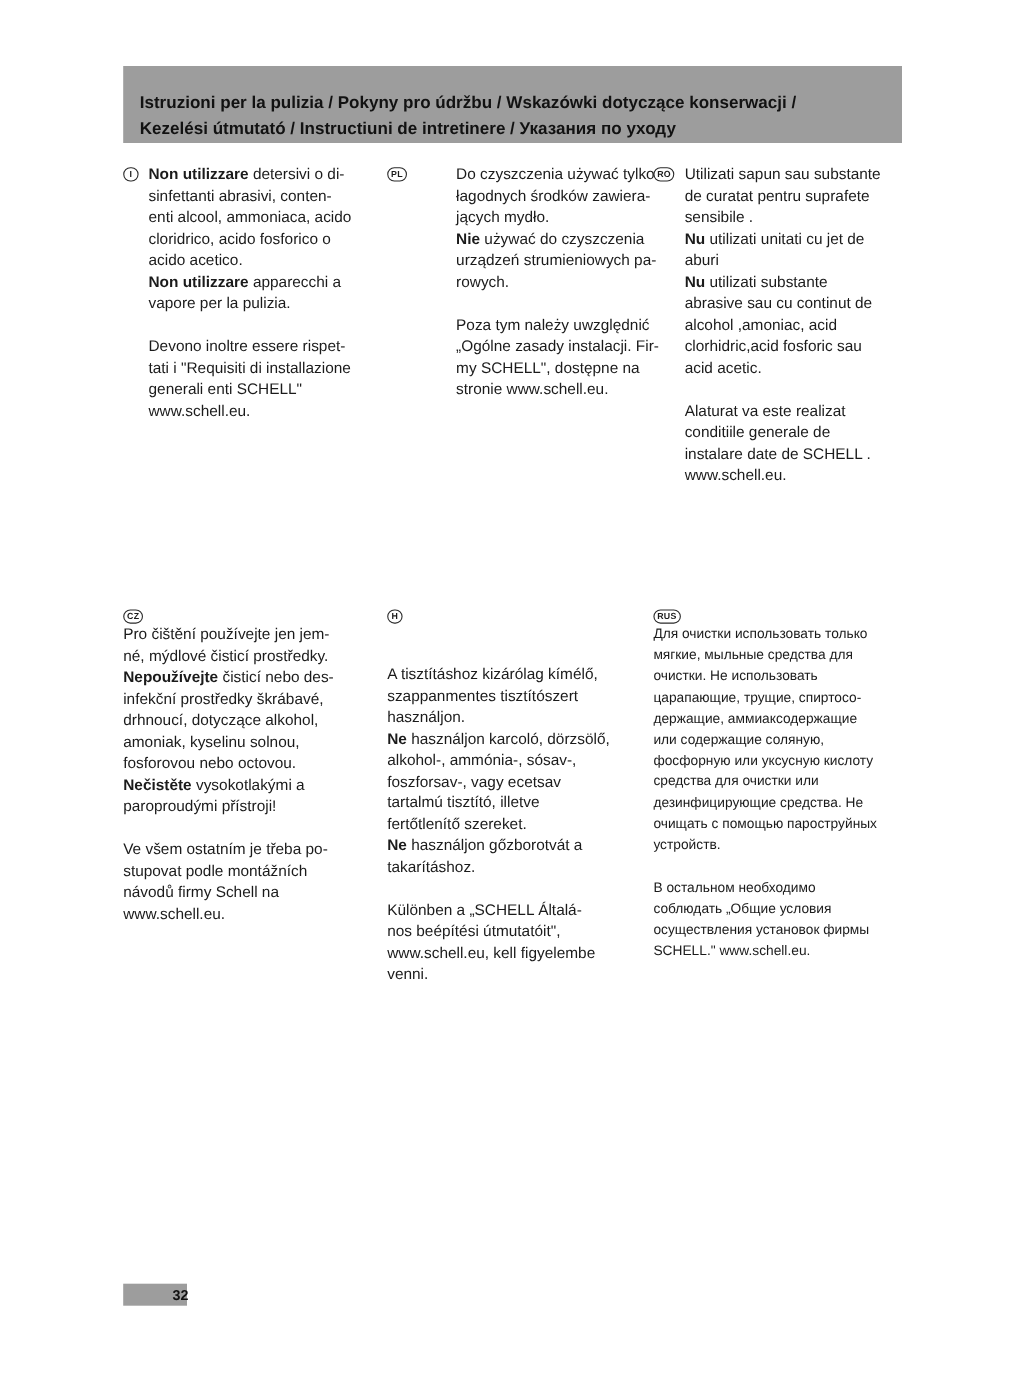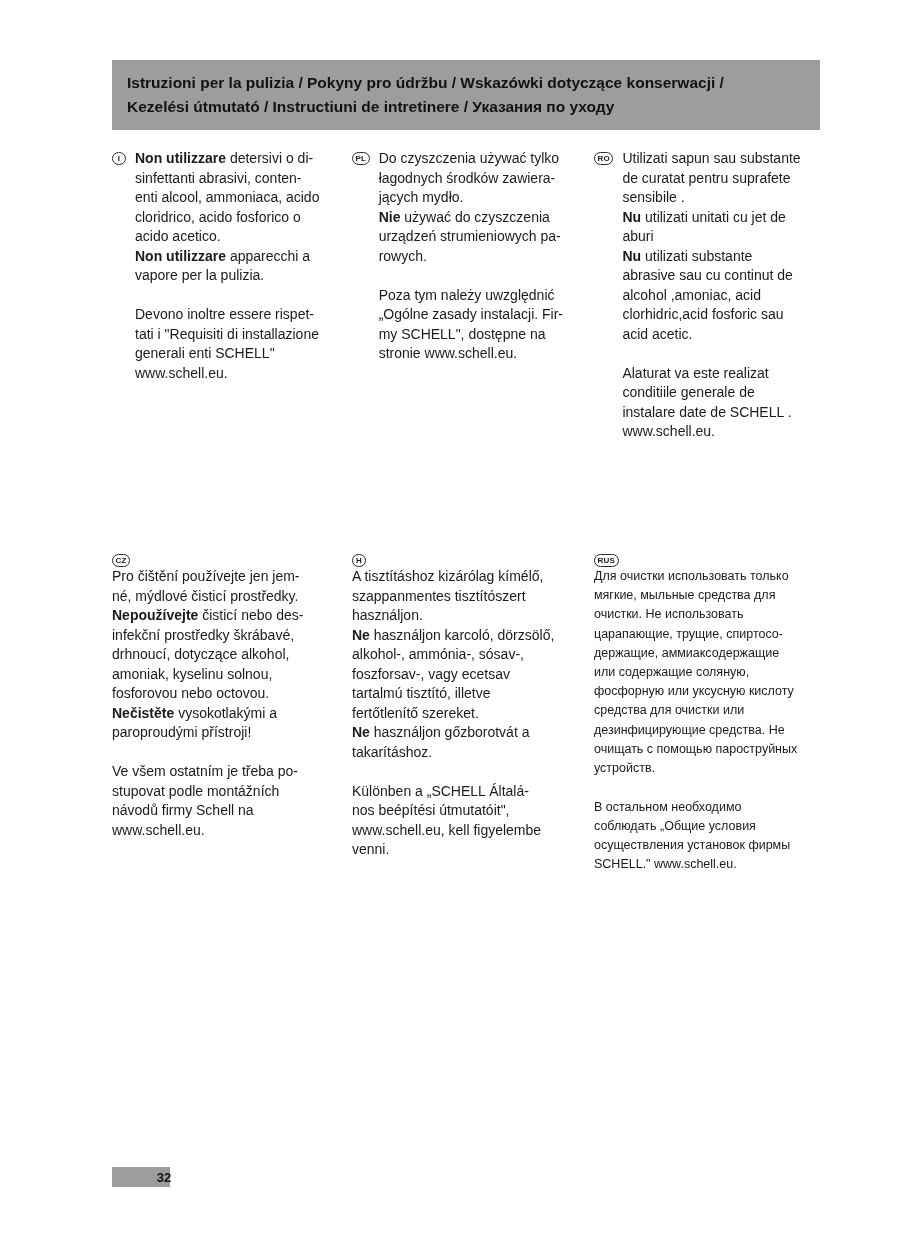--- a/index.html
+++ b/index.html
@@ -13,37 +13,37 @@
     color: var(--text-color, #1b1b1b);
     overflow: hidden;
   }
   .header-bar {
     position: absolute;
     left: 112px;
     top: 60px;
     width: 708px;
     height: 70px;
     background: var(--header-bg, #9d9d9d);
-    padding: 11px 8px 0 15px;
+    padding: 22px 8px 0 15px;
   }
   .header-title {
     margin: 0;
     font-size: 15.5px;
     line-height: 24px;
     font-weight: bold;
     color: #121212;
     white-space: pre;
   }
   .lang-block {
     position: absolute;
     display: flex;
     align-items: flex-start;
   }
   .c1 { left: 112px; }
-  .c2 { left: 352px; }
+  .c2 { left: 352px; gap: 36px; }
   .c3 { left: 594px; }
   .r1 { top: 149px; }
   .r2 { top: 551px; flex-direction: column; }
   .badge {
     flex: none;
     display: inline-flex;
     align-items: center;
     justify-content: center;
     min-width: 14px;
     height: 13px;

